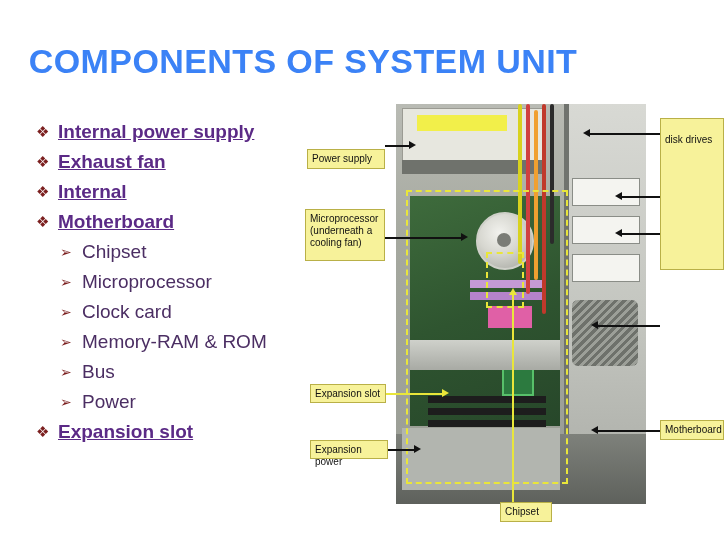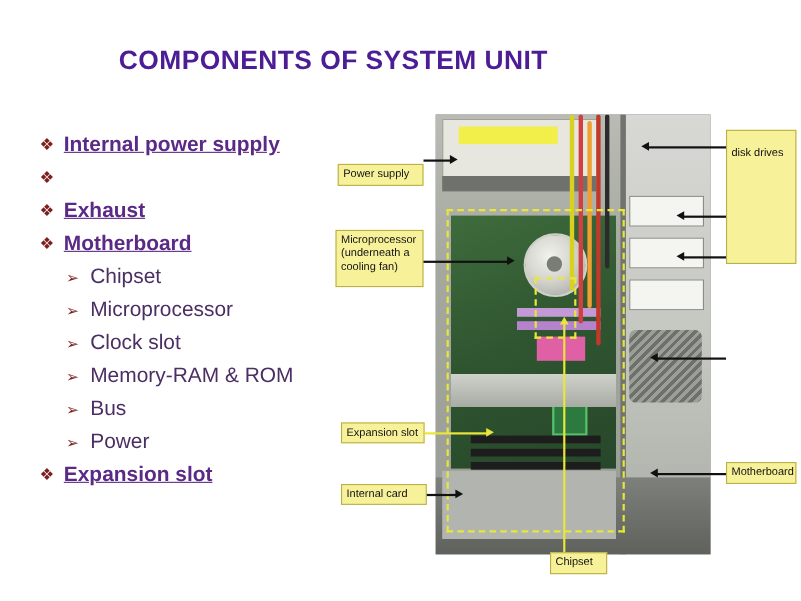--- a/index.html
+++ b/index.html
@@ -18,23 +18,23 @@
     width: 728px;
     height: 546px;
     background: #ffffff;
   }
   .slide-title {
     position: absolute;
     top: 42px;
     left: 0;
     width: 606px;
     text-align: center;
-    font-size: 24px;
+    font-size: 34px;
     font-weight: bold;
-    color: #4c1d95;
+    color: #3b82f6;
     letter-spacing: 0.4px;
     font-family: "Liberation Sans", sans-serif;
   }
 
   
   .bullets {
     position: absolute;
     left: 36px;
     top: 118px;
     width: 278px;
@@ -245,45 +245,46 @@
 
   <div class="bullets">
 
     <div class="bullet-row lvl1">
       <span class="bullet-mark">❖</span>
       <span class="bullet-text">Internal power supply</span>
     </div>
 
     <div class="bullet-row lvl1">
       <span class="bullet-mark">❖</span>
-    </div>
-
-    <div class="bullet-row lvl1">
-      <span class="bullet-mark">❖</span>
-      <span class="bullet-text">Exhaust</span>
+      <span class="bullet-text">Exhaust fan</span>
+    </div>
+
+    <div class="bullet-row lvl1">
+      <span class="bullet-mark">❖</span>
+      <span class="bullet-text">Internal</span>
     </div>
 
     <div class="bullet-row lvl1">
       <span class="bullet-mark">❖</span>
       <span class="bullet-text">Motherboard</span>
     </div>
 
     <div class="bullet-row lvl2">
       <span class="bullet-mark">➢</span>
       <span class="bullet-text">Chipset</span>
     </div>
 
     <div class="bullet-row lvl2">
       <span class="bullet-mark">➢</span>
       <span class="bullet-text">Microprocessor</span>
     </div>
 
     <div class="bullet-row lvl2">
       <span class="bullet-mark">➢</span>
-      <span class="bullet-text">Clock slot</span>
+      <span class="bullet-text">Clock card</span>
     </div>
 
     <div class="bullet-row lvl2">
       <span class="bullet-mark">➢</span>
       <span class="bullet-text">Memory-RAM &amp; ROM</span>
     </div>
 
     <div class="bullet-row lvl2">
       <span class="bullet-mark">➢</span>
       <span class="bullet-text">Bus</span>
@@ -351,29 +352,29 @@
   <div class="callout" style="left:305px; top:209px; width:80px; height:52px;">Microprocessor
 (underneath a
 cooling fan)</div>
   <div class="line hline" style="left:385px; top:237px; width:78px;"></div>
   <div class="arrow-r" style="left:461px; top:233px;"></div>
 
   <div class="callout" style="left:310px; top:384px; width:76px; height:19px;">Expansion slot</div>
   <div class="line hline yline" style="left:386px; top:393px; width:58px; height:2px;"></div>
   <div class="arrow-r" style="left:442px; top:389px; border-left-color:#e9e63a;"></div>
 
-  <div class="callout" style="left:310px; top:440px; width:78px; height:19px;">Internal card</div>
+  <div class="callout" style="left:310px; top:440px; width:78px; height:19px;">Expansion power</div>
   <div class="line hline" style="left:388px; top:449px; width:28px;"></div>
   <div class="arrow-r" style="left:414px; top:445px;"></div>
 
   <div class="callout" style="left:500px; top:502px; width:52px; height:20px;">Chipset</div>
   <div class="line vline yline" style="left:512px; top:292px; width:2px; height:210px;"></div>
   <div class="arrow-u" style="left:509px; top:288px; border-bottom-color:#e9e63a;"></div>
 
-  <div class="callout" style="left:660px; top:118px; width:64px; height:122px;">
+  <div class="callout" style="left:660px; top:118px; width:64px; height:152px;">
     <span>disk drives</span>
   </div>
   <div class="line hline" style="left:588px; top:133px; width:72px;"></div>
   <div class="arrow-l" style="left:583px; top:129px;"></div>
   <div class="line hline" style="left:620px; top:196px; width:40px;"></div>
   <div class="arrow-l" style="left:615px; top:192px;"></div>
   <div class="line hline" style="left:620px; top:233px; width:40px;"></div>
   <div class="arrow-l" style="left:615px; top:229px;"></div>
 
   <div class="line hline" style="left:596px; top:325px; width:64px;"></div>

